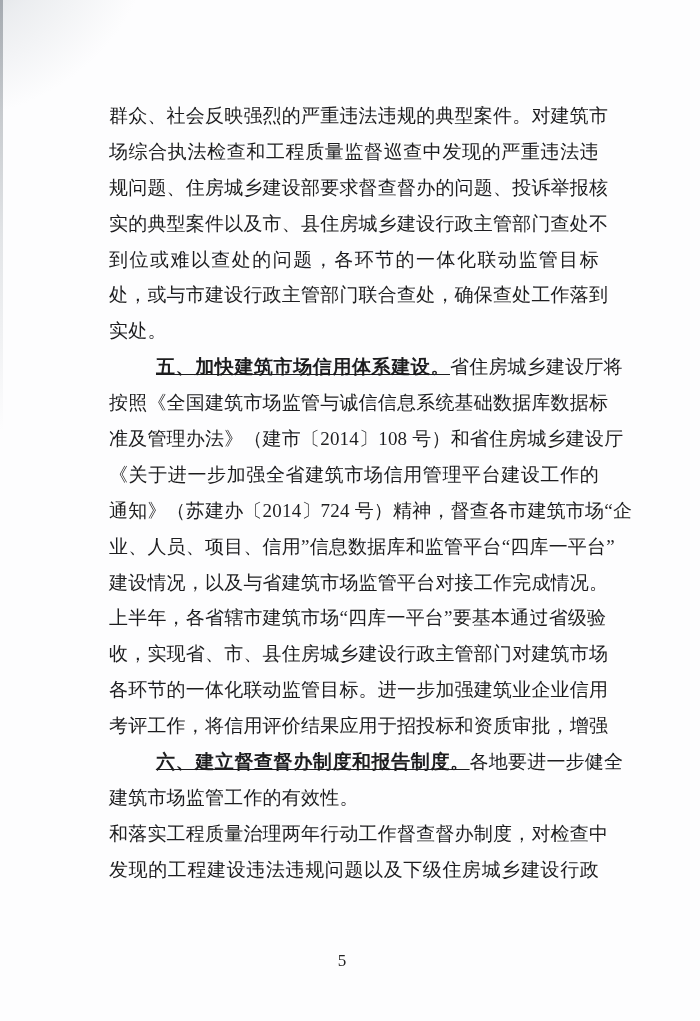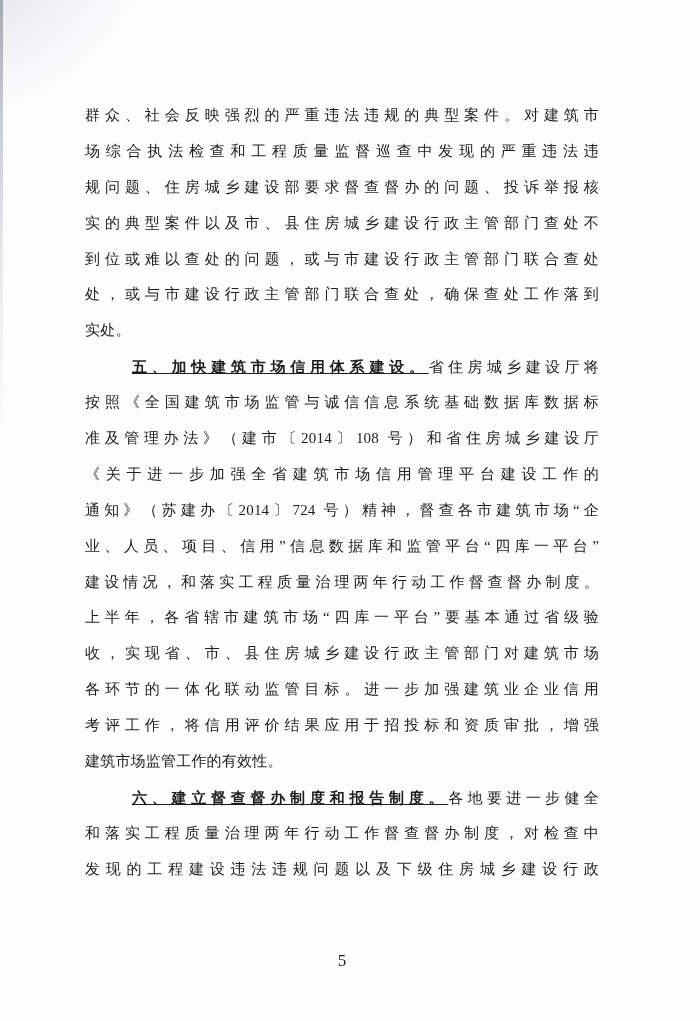--- a/index.html
+++ b/index.html
@@ -35,29 +35,30 @@
                 rgba(255,255,255,0) 100%);
     pointer-events: none;
   }
   .text-block {
     position: absolute;
     left: 85px;
     top: 98px;
     width: 514px;
   }
   .line {
-    font-size: 15px;
+    font-size: 19px;
     line-height: 35.9px;
     height: 35.9px;
     color: #1d1d1f;
     letter-spacing: 0.2px;
     white-space: nowrap;
     text-align: justify;
     text-align-last: justify;
     overflow: visible;
+    margin-left: 24px;
   }
   .line.end {
     text-align: right;
     text-align-last: left;
   }
   .line.indent {
     text-indent: 47px;
   }
   .hei {
     font-family: "Liberation Sans", "DejaVu Sans", sans-serif;
@@ -80,33 +81,33 @@
 <body>
 
 <div class="shade-topleft"></div>
 <div class="edge-left"></div>
 
 <div class="text-block" id="text-block">
     <div class="line">群众、社会反映强烈的严重违法违规的典型案件。对建筑市</div>
     <div class="line">场综合执法检查和工程质量监督巡查中发现的严重违法违</div>
     <div class="line">规问题、住房城乡建设部要求督查督办的问题、投诉举报核</div>
     <div class="line">实的典型案件以及市、县住房城乡建设行政主管部门查处不</div>
-    <div class="line">到位或难以查处的问题，或与市建设行政主管部门联合查处</div>
+    <div class="line">到位或难以查处的问题，各环节的一体化联动监管目标</div>
     <div class="line">处，或与市建设行政主管部门联合查处，确保查处工作落到</div>
     <div class="line end">实处。</div>
     <div class="line indent"><span class="hei">五、加快建筑市场信用体系建设。</span>省住房城乡建设厅将</div>
     <div class="line">按照《全国建筑市场监管与诚信信息系统基础数据库数据标</div>
     <div class="line">准及管理办法》（建市〔2014〕108 号）和省住房城乡建设厅</div>
     <div class="line">《关于进一步加强全省建筑市场信用管理平台建设工作的</div>
     <div class="line">通知》（苏建办〔2014〕724 号）精神，督查各市建筑市场“企</div>
     <div class="line">业、人员、项目、信用”信息数据库和监管平台“四库一平台”</div>
-    <div class="line">建设情况，和落实工程质量治理两年行动工作督查督办制度。</div>
+    <div class="line">建设情况，以及与省建筑市场监管平台对接工作完成情况。</div>
     <div class="line">上半年，各省辖市建筑市场“四库一平台”要基本通过省级验</div>
     <div class="line">收，实现省、市、县住房城乡建设行政主管部门对建筑市场</div>
     <div class="line">各环节的一体化联动监管目标。进一步加强建筑业企业信用</div>
     <div class="line">考评工作，将信用评价结果应用于招投标和资质审批，增强</div>
+    <div class="line indent"><span class="hei">六、建立督查督办制度和报告制度。</span>各地要进一步健全</div>
     <div class="line end">建筑市场监管工作的有效性。</div>
-    <div class="line indent"><span class="hei">六、建立督查督办制度和报告制度。</span>各地要进一步健全</div>
     <div class="line">和落实工程质量治理两年行动工作督查督办制度，对检查中</div>
     <div class="line">发现的工程建设违法违规问题以及下级住房城乡建设行政</div>
   </div>
 
 <div class="page-number">5</div>
 
 </body></html>

